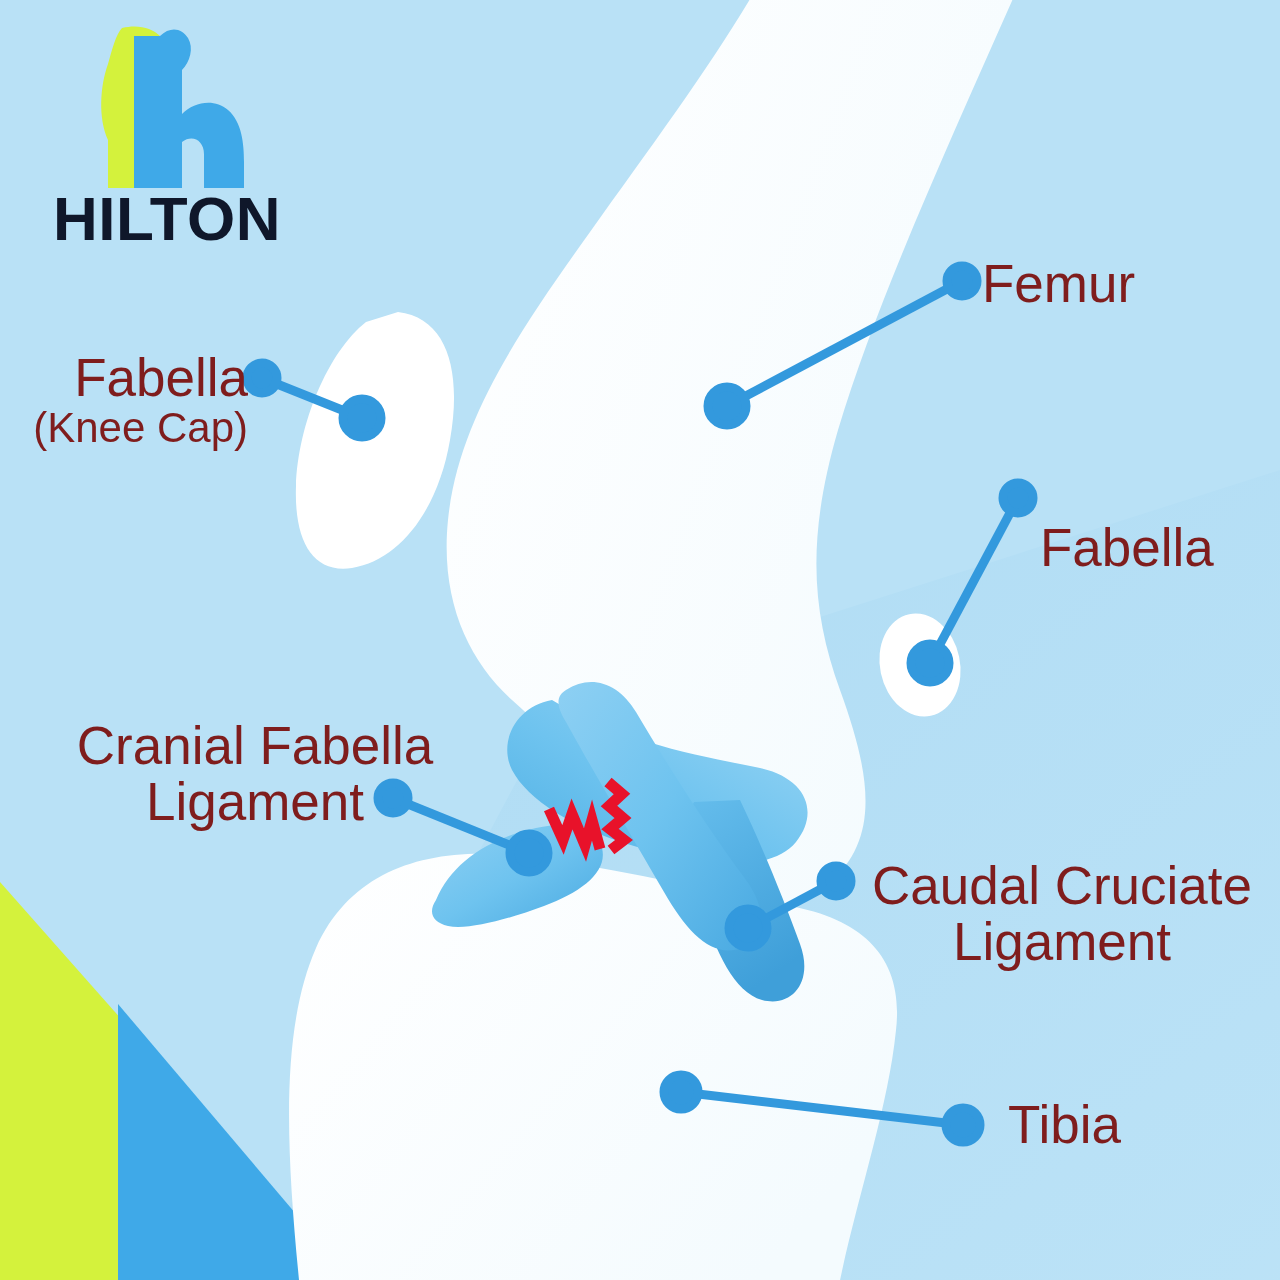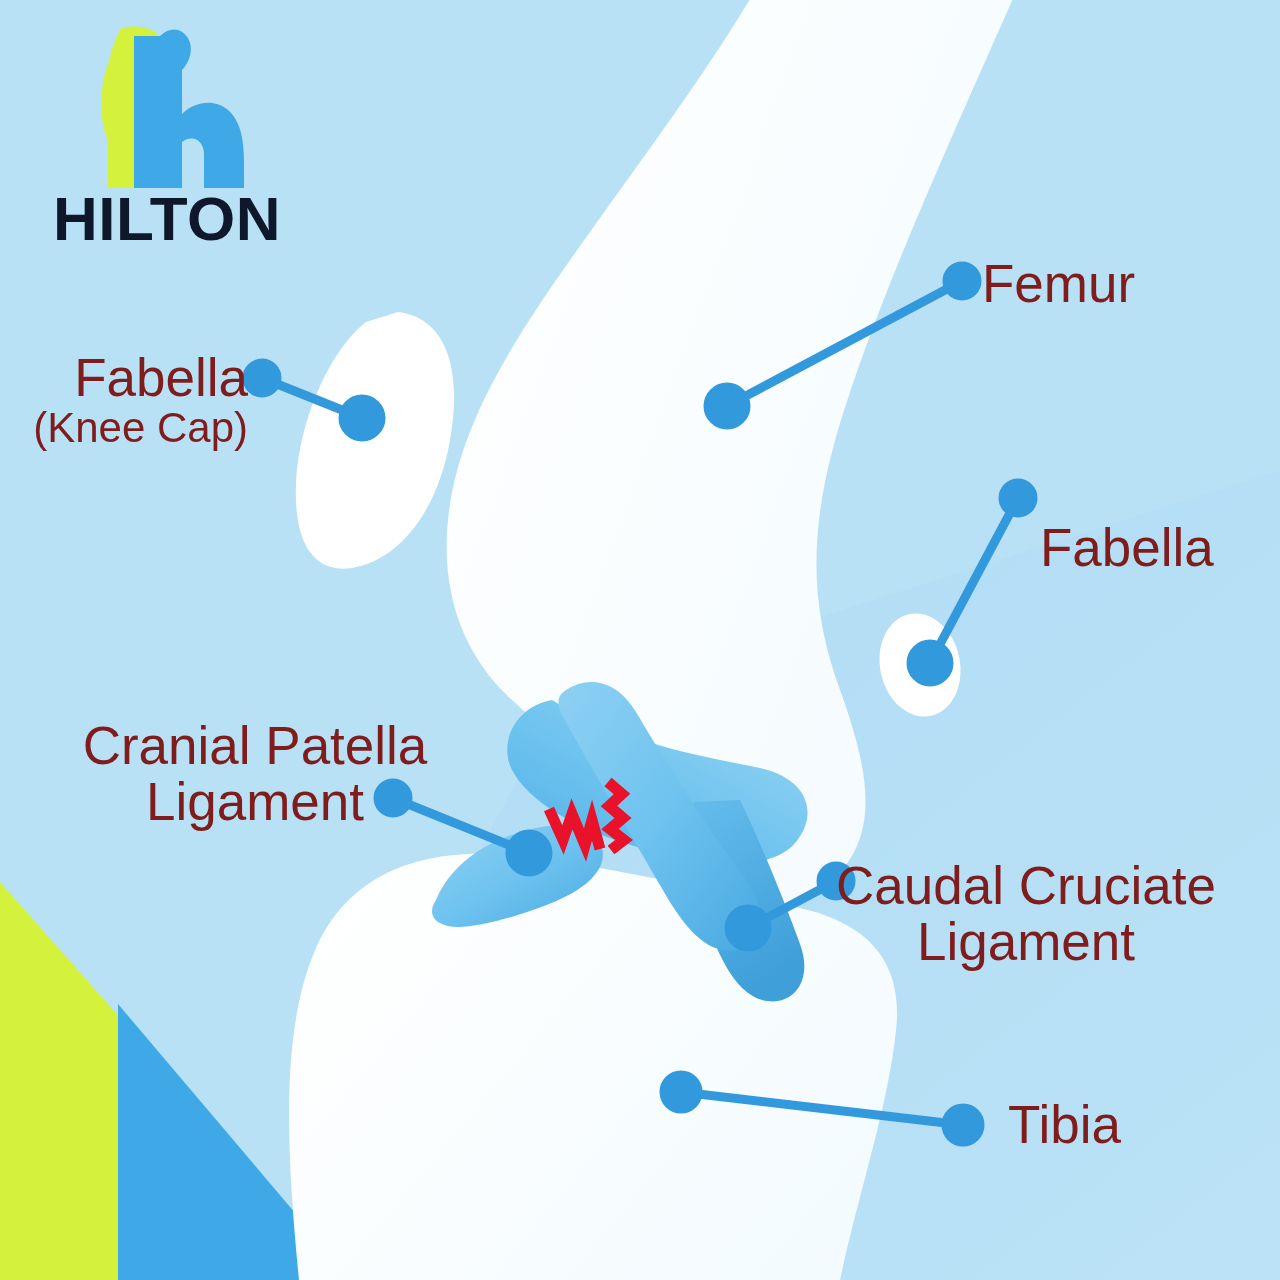--- a/index.html
+++ b/index.html
@@ -220,25 +220,25 @@
 
   <div class="label" style="left:982px; top:256px;">
     <span>Femur</span>
   </div>
 
   <div class="label" style="left:1040px; top:472px;margin-top:48px;">
     <span>Fabella</span>
   </div>
 
   <div class="label center-align" style="left:55px; width:400px; top:718px;">
-    <span>Cranial Patella</span>
+    <span>Cranial Fabella</span>
     <span class="sub" style="font-size:53px;">Ligament</span>
   </div>
 
-  <div class="label center-align" style="left:826px; width:400px; top:858px;">
+  <div class="label center-align" style="left:862px; width:400px; top:858px;">
     <span>Caudal Cruciate</span>
     <span class="sub" style="font-size:53px;">Ligament</span>
   </div>
 
   <div class="label" style="left:1008px; top:1097px;">
     <span>Tibia</span>
   </div>
 
 </div>
 

